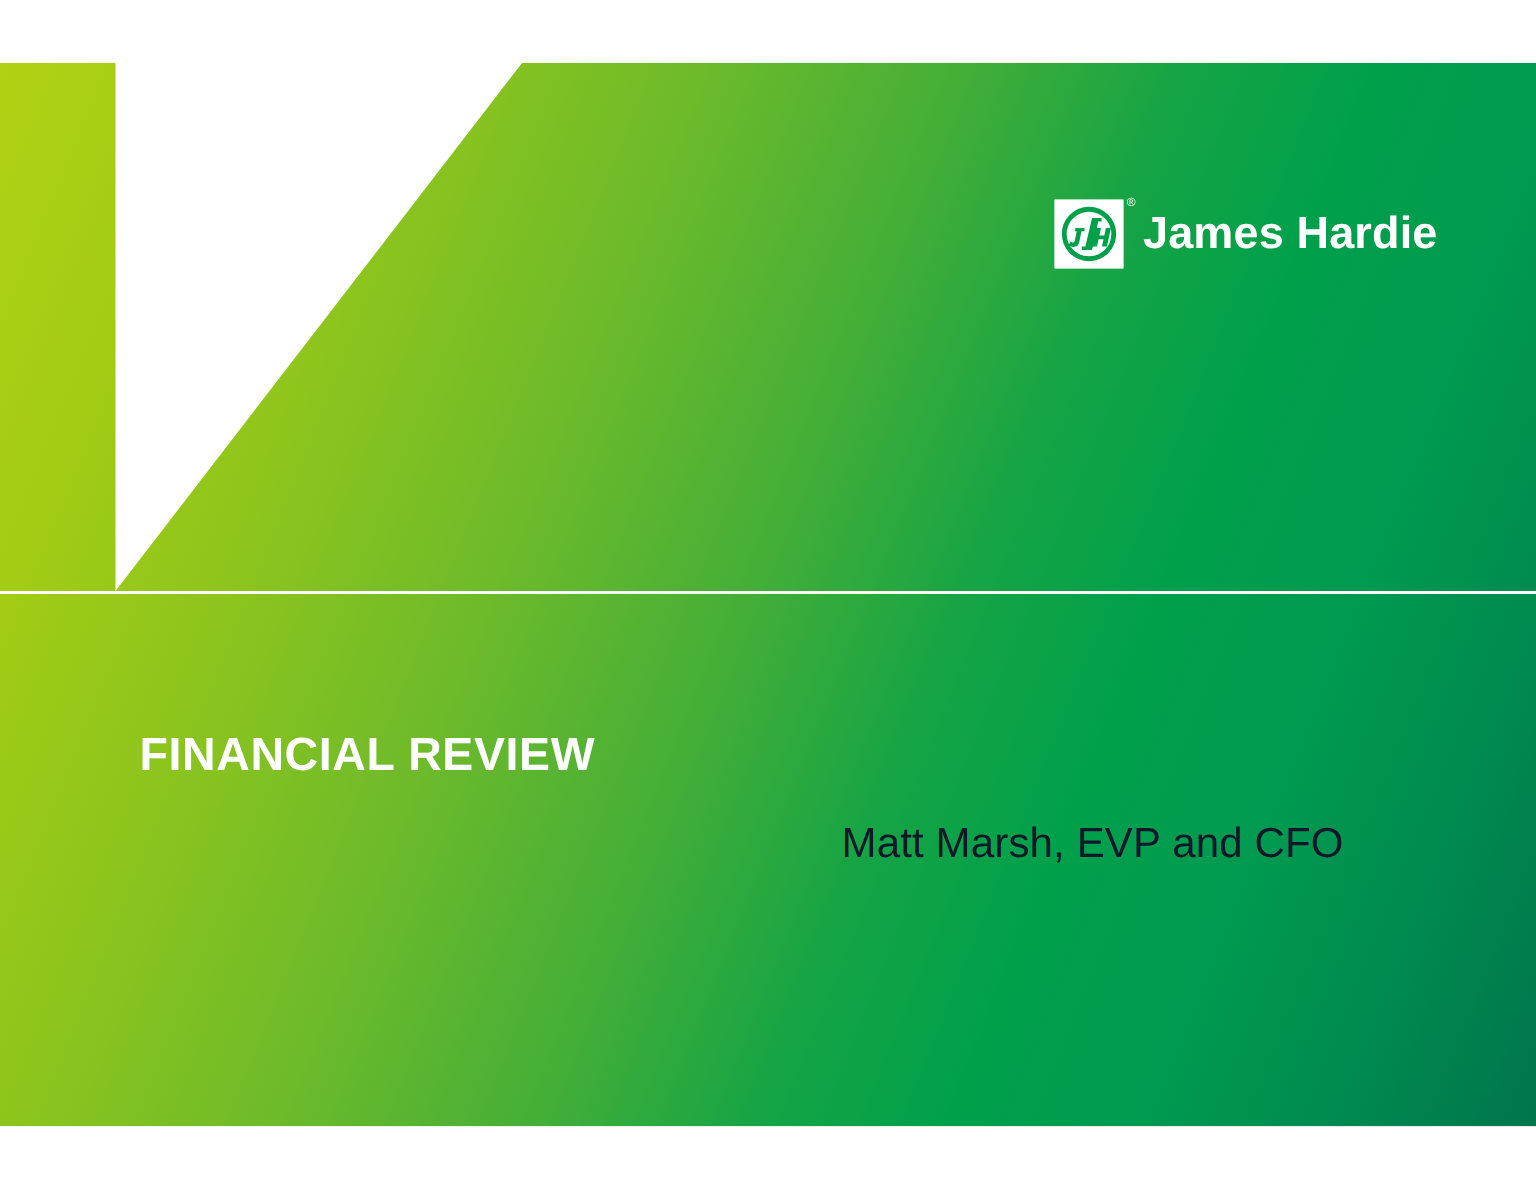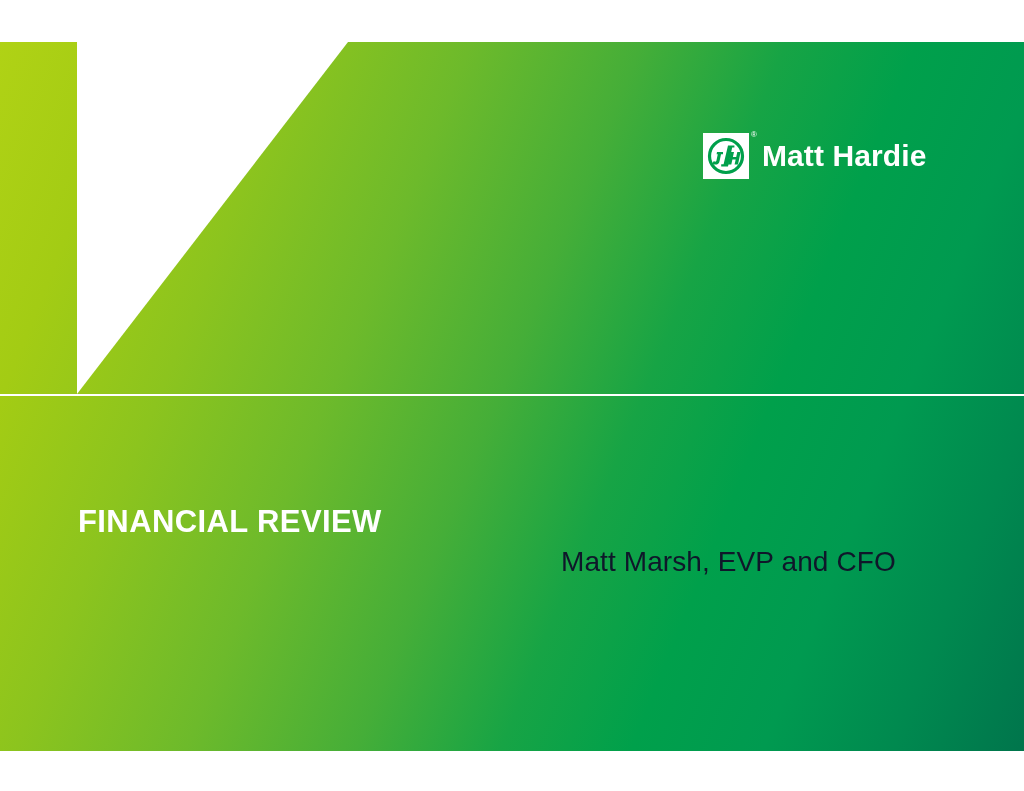--- a/index.html
+++ b/index.html
@@ -132,29 +132,28 @@
     font-weight: bold;
     letter-spacing: 0.1px;
     white-space: nowrap;
     line-height: 1;
     padding-left: 4px;
   }
 
   
   .slide-title {
     position: absolute;
-    left: 78px;
+    left: 93px;
     top: 444px;
     color: #ffffff;
     font-size: 31px;
     font-weight: bold;
     letter-spacing: 0.4px;
     white-space: nowrap;
     line-height: 1.1;
-    margin-top: 19px;
   }
   .slide-presenter {
     position: absolute;
     left: 561px;
     top: 505px;
     color: #0f172a;
     font-size: 28px;
     font-weight: normal;
     letter-spacing: 0.1px;
     white-space: nowrap;
@@ -180,21 +179,21 @@
       <span class="logo-mark">
         <svg width="46" height="46" viewBox="0 0 46 46" aria-hidden="true">
           <rect x="0" y="0" width="46" height="46" fill="#ffffff"></rect>
           <circle cx="23" cy="23" r="16.5" fill="none" stroke="#00a04b" stroke-width="3.2"></circle>
           <path d="M25.0 12.4 L31.4 12.4 L31.4 14.6 L29.2 14.6 L25.0 33.6 L18.2 33.6 L18.2 31.3 L20.6 31.3 Z" fill="#00a04b"></path>
           <path d="M14.0 19.0 L20.0 19.0 L20.0 21.2 L18.0 21.2 L16.6 28.0 C16.1 30.6 14.6 31.6 12.6 31.6 C11.0 31.6 10.0 31.0 9.4 30.3 L10.9 27.9 C11.3 28.4 11.8 28.7 12.3 28.7 C12.9 28.7 13.3 28.3 13.5 27.3 L14.8 21.2 L13.6 21.2 Z" fill="#00a04b"></path>
           <path d="M27.6 19.0 L31.0 19.0 L29.9 24.0 L33.2 24.0 L34.3 19.0 L37.6 19.0 L35.0 31.4 L31.6 31.4 L32.7 26.5 L29.4 26.5 L28.3 31.4 L24.9 31.4 Z" fill="#00a04b"></path>
         </svg>
         <span class="logo-reg">®</span>
       </span>
-      <span class="logo-word">Matt Hardie</span>
+      <span class="logo-word">James Hardie</span>
     </div>
   </div>
 
   <div class="divider"></div>
 
   <div class="bottom-band">
     <div class="paint"></div>
   </div>
 
   <div class="slide-title">FINANCIAL REVIEW</div>

